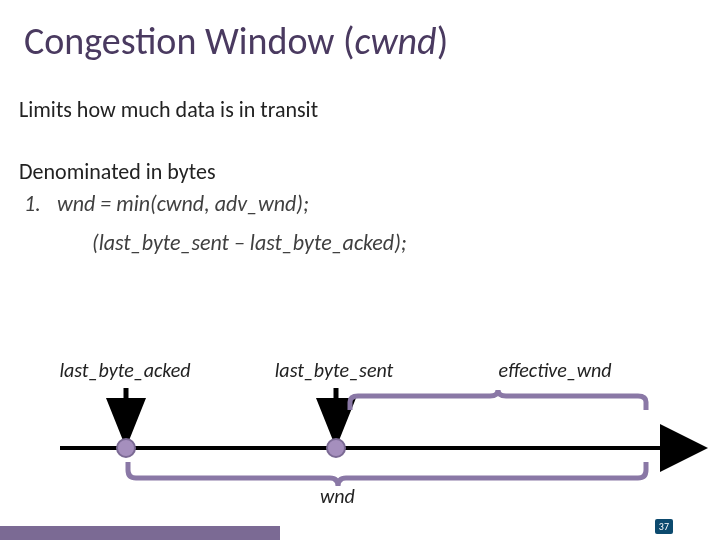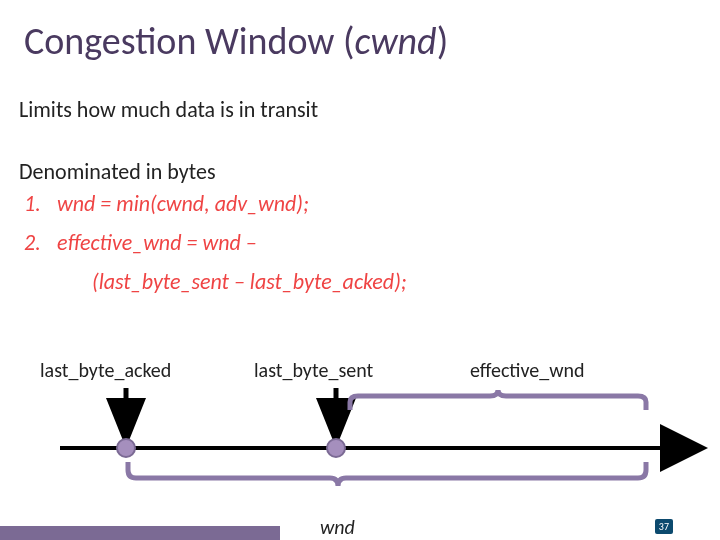--- a/index.html
+++ b/index.html
@@ -3,53 +3,49 @@
 <meta charset="utf-8">
 <style>
   * { box-sizing: border-box; margin: 0; padding: 0; }
   html, body { width: 720px; height: 540px; background: #fff; font-family: "Calibri", "Segoe UI", Arial, sans-serif; overflow: hidden; position: relative; }
   .slide { position: relative; width: 683px; height: 540px; }
   .title { position: absolute; left: 24px; top: 18px; font-size: 38px; color: #4a3a60; font-weight: 400; }
   .title .cwnd { font-style: italic; }
   .line { position: absolute; left: 19px; color: #222; font-size: 22px; }
   .l1 { top: 96px; }
   .l2 { top: 138px; margin-top: 20px; }
-  .list { position: absolute; left: 24px; top: 190px; font-size: 22px; color: #ef4444; }
+  .list { position: absolute; left: 24px; top: 190px; font-size: 22px; color: #404040; }
   .li { margin-bottom: 12px; }
   .li .num { font-style: italic; display: inline-block; width: 28px; }
   .li .body { font-style: italic; }
   .indent { margin-left: 68px; font-style: italic; font-size: 22px; margin-top: 2px; }
-  .diagram-label { position: absolute; font-size: 20px; color: #222; }
+  .diagram-label { position: absolute; font-size: 20px; font-style: italic; color: #222; text-align: center; }
   .lbl-acked { left: 40px; top: 358px; width: 170px; }
   .lbl-sent { left: 254px; top: 358px; width: 160px; }
   .lbl-eff { left: 470px; top: 358px; width: 170px; }
-  .lbl-wnd { position: absolute; left: 320px; top: 515px; font-size: 20px; font-style: italic; color: #222; }
+  .lbl-wnd { position: absolute; left: 320px; top: 484px; font-size: 20px; font-style: italic; color: #222; }
   svg.arrows { position: absolute; left: 0; top: 0; }
   .footer-bar { position: absolute; left: 0; bottom: 0; width: 280px; height: 14px; background: #7b6a94; }
   .page-num { position: absolute; right: 10px; bottom: 6px; background: #0c4a6e; color: #fff; font-size: 10px; padding: 1px 4px; border-radius: 2px; }
 </style>
 </head>
 <body>
 <div class="slide">
 
 <div class="title">
   <span>Congestion Window (</span><span class="cwnd">cwnd</span><span>)</span>
 </div>
 
 <div class="line l1">Limits how much data is in transit</div>
 <div class="line l2">Denominated in bytes</div>
 
 <div class="list">
   <div class="li">
     <span class="num">1.</span>
     <span class="body">wnd = min(cwnd, adv_wnd);</span>
-  </div>
-  <div class="li">
-    <span class="num">2.</span>
-    <span class="body">effective_wnd = wnd –</span>
   </div>
   <div class="indent">(last_byte_sent – last_byte_acked);</div>
 </div>
 
 <div class="diagram-label lbl-acked">last_byte_acked</div>
 <div class="diagram-label lbl-eff">effective_wnd</div>
 <div class="diagram-label lbl-sent">last_byte_sent</div>
 <div class="lbl-wnd">wnd</div>
 
 <svg class="arrows" width="720" height="540">

